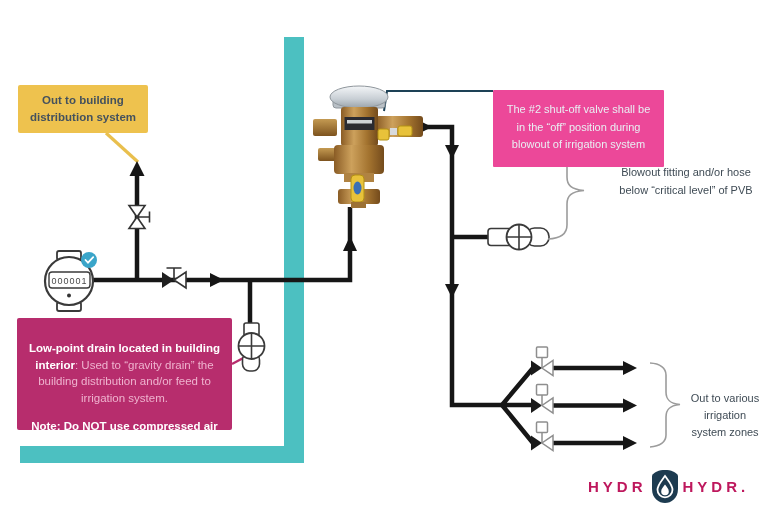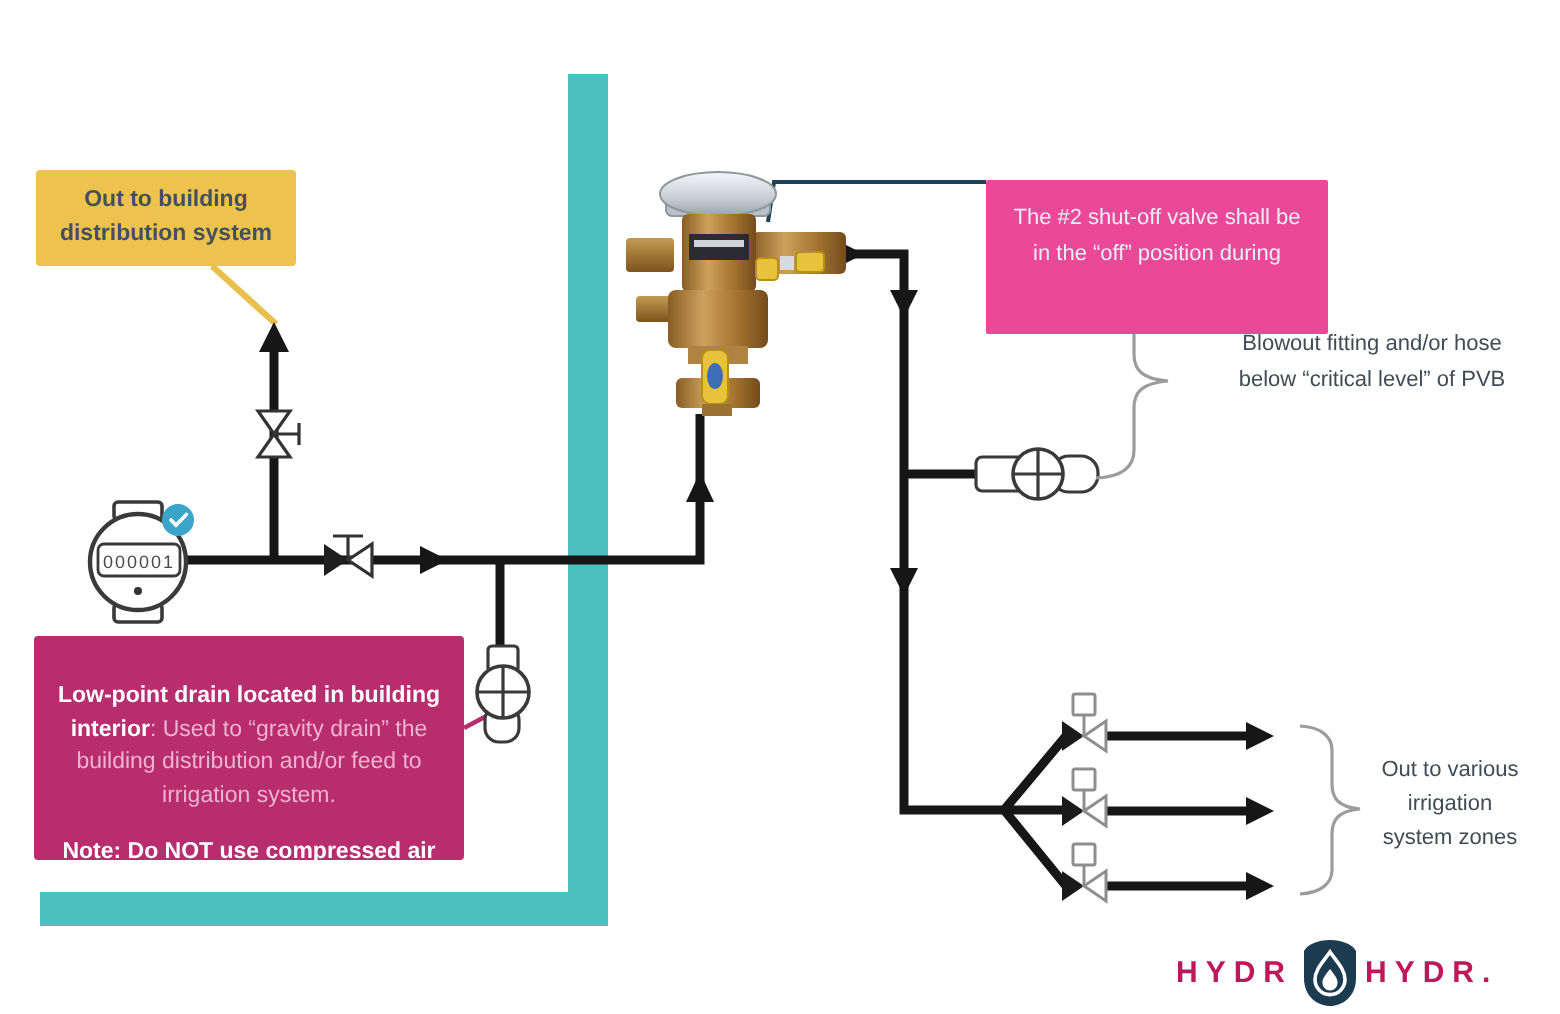--- a/index.html
+++ b/index.html
@@ -21,21 +21,21 @@
   .magenta-box{
     left:17px;top:318px;width:215px;height:112px;background:#b72d6d;border-radius:2px;
     color:#ffffff;font-size:11.5px;line-height:16.5px;padding:22px 10px;
   }
   .magenta-box p{margin:0;}
   .magenta-box .intro-rest{color:#efb3cf;font-weight:normal;}
   .magenta-box .note{margin-top:12px;font-weight:bold;text-decoration:underline;}
   .magenta-box b{font-weight:bold;}
   .float-note{color:#3f4b55;font-size:11px;line-height:17.5px;}
   .blowout-note{left:595px;top:164px;width:182px;}
-  .zones-note{left:677px;top:377px;width:96px;line-height:17px;}
+  .zones-note{left:677px;top:390px;width:96px;line-height:17px;}
   .logo{
     position:absolute;left:588px;top:468px;height:36px;display:flex;align-items:center;
     color:#be185d;font-size:15px;font-weight:bold;letter-spacing:4px;
   }
   .logo .badge{margin:0 2px;}
 </style>
 </head>
 <body>
 
 <div class="canvas">
@@ -177,20 +177,21 @@
   </svg>
 
   <div class="callout yellow-box">
     <div class="ln">Out to building</div>
     <div class="ln">distribution system</div>
   </div>
 
   <div class="callout navy-box">
     <div class="ln">The #2 shut-off valve shall be</div>
     <div class="ln">in the “off” position during</div>
+    <div class="ln">blowout of irrigation system</div>
   </div>
 
   <div class="callout magenta-box">
     <p><b>Low-point drain located in building</b> <b>interior</b><span class="intro-rest">: Used to “gravity drain” the building distribution and/or feed to irrigation system.</span></p>
     <p class="note">Note: Do NOT use compressed air</p>
   </div>
 
   <div class="callout float-note blowout-note">
     <div class="ln">Blowout fitting and/or hose</div>
     <div class="ln">below “critical level” of PVB</div>

